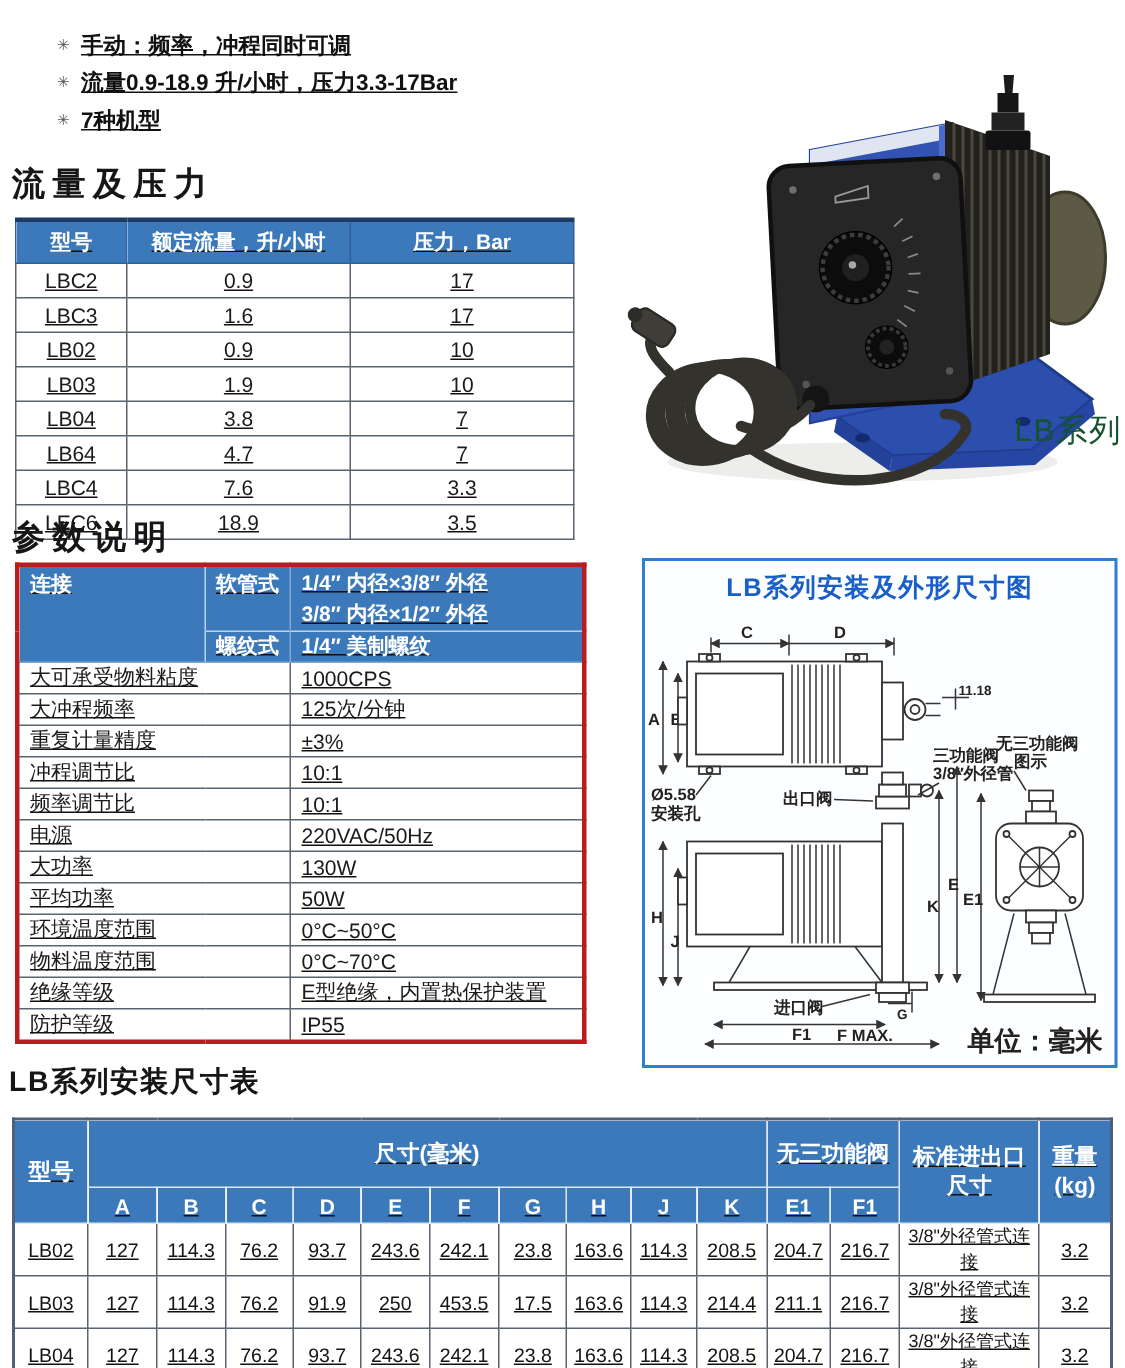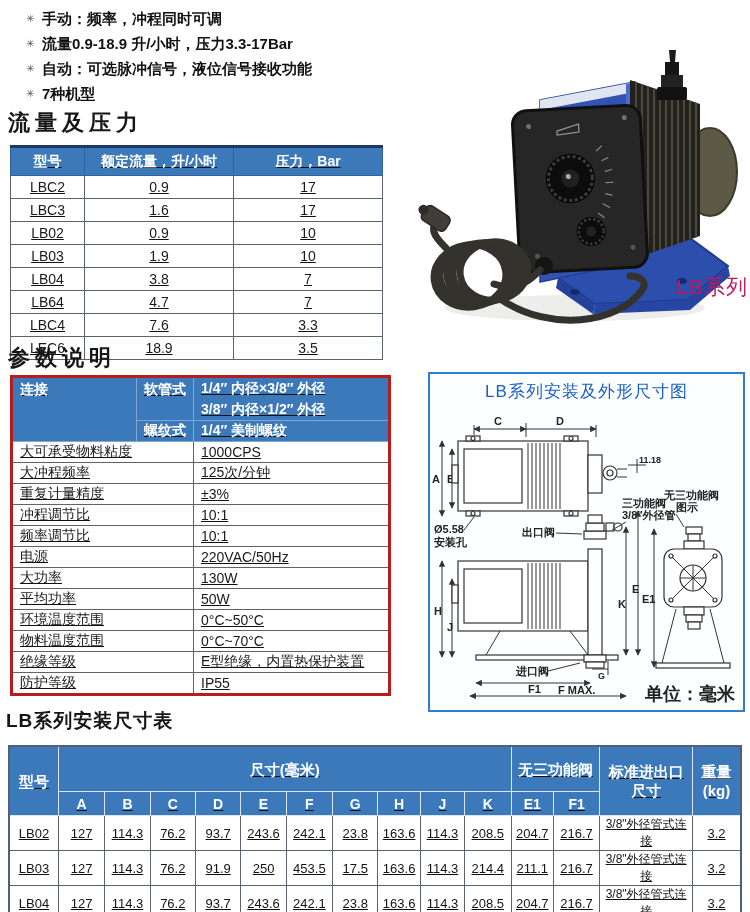--- a/index.html
+++ b/index.html
@@ -1,19 +1,19 @@
 <!DOCTYPE html>
 <html><head>
 <meta charset="utf-8">
 <style>
   html,body{margin:0;padding:0;background:#fff;}
   .page{position:relative;width:750px;height:912px;background:#fff;overflow:hidden;
         font-family:"Liberation Sans","DejaVu Sans",sans-serif;color:#111;}
   
-  .bullets{position:absolute;left:26px;top:6px;margin:0;padding:0;list-style:none;}
+  .bullets{position:absolute;left:26px;top:6px;margin:12px;padding:0;list-style:none;text-decoration:underline;}
   .bullets li{font-size:15px;font-weight:bold;line-height:25px;white-space:nowrap;}
   .bullets .marker{display:inline-block;width:16px;color:#555;font-size:10px;font-weight:normal;vertical-align:2px;}
   
   .sec-title{position:absolute;margin:0;font-size:22px;font-weight:600;color:#161616;}
   #flow-title{left:8px;top:108px;letter-spacing:5px;}
   #param-title{left:8px;top:343px;letter-spacing:5px;}
   #dim-title{left:6px;top:708px;font-size:19px;letter-spacing:1px;}
   
   table{border-collapse:collapse;table-layout:fixed;text-decoration:underline;}
   td,th{overflow:hidden;}
@@ -23,25 +23,25 @@
                  border:1px solid #31609a;border-top:3px solid #1d3a66;}
   .flow-table td{border:1px solid #5a6370;font-size:14px;text-align:center;height:20px;color:#1a1a1a;}
   
   .param-table{position:absolute;left:10px;top:375px;width:380px;border:3px solid #b91c1c;}
   .param-table td{border:1px solid #5a6370;font-size:14px;height:20px;padding:0 7px;color:#1a1a1a;}
   .param-table tr.blue td{background:#3c79bb;color:#fff;border:1px solid #7fa7d2;font-weight:bold;}
   .param-table .p-2line{line-height:21px;height:42px;margin-top:41px;}
   .p-val{padding-left:8px;}
   
   .photo{position:absolute;left:390px;top:40px;width:360px;height:300px;}
-  .photo-caption{position:absolute;right:2px;top:233px;font-size:21px;color:#be185d;letter-spacing:1px;}
+  .photo-caption{position:absolute;right:2px;top:233px;font-size:21px;color:#14532d;letter-spacing:1px;}
   
   .diagram{position:absolute;left:428px;top:372px;width:317px;height:340px;border:2px solid #2e7ed3;
            box-sizing:border-box;background:#fdfeff;}
-  .diagram-title{text-align:center;color:#1a5fc8;font-weight:normal;font-size:17px;margin-top:6px;letter-spacing:1px;}
+  .diagram-title{text-align:center;color:#1a5fc8;font-weight:bold;font-size:17px;margin-top:6px;letter-spacing:1px;}
   .unit-note{position:absolute;right:8px;bottom:4px;font-size:18px;font-weight:bold;color:#222;}
   .dlab{font-family:"Liberation Sans","DejaVu Sans",sans-serif;font-size:11px;font-weight:bold;fill:#222;}
   .dlab-s{font-family:"Liberation Sans","DejaVu Sans",sans-serif;font-size:9px;font-weight:bold;fill:#222;}
   .dline{stroke:#333;stroke-width:1;fill:none;}
   .dshape{stroke:#333;stroke-width:1.2;fill:#fff;}
   
   .dim-table{position:absolute;left:8px;top:745px;width:734px;border:2px solid #51607a;}
   .dim-table th{background:#3c79bb;color:#fff;border:1px solid #dce7f3;font-weight:bold;}
   .dim-table th.grp{font-size:15px;height:42px;line-height:19px;}
   .dim-table th.sub{font-size:14px;height:21px;}
@@ -49,21 +49,20 @@
   .dim-table td.conn{font-size:12px;padding:0;}
 </style>
 </head>
 <body>
 
 <div class="page">
 
   <ul class="bullets">
       <li><span class="marker">✳</span><span>手动：频率，冲程同时可调</span></li>
       <li><span class="marker">✳</span><span>流量0.9-18.9 升/小时，压力3.3-17Bar</span></li>
-      <li><span class="marker">✳</span><span>自动：可选脉冲信号，液位信号接收功能</span></li>
       <li><span class="marker">✳</span><span>7种机型</span></li>
     </ul>
 
   <h2 class="sec-title" id="flow-title">流量及压力</h2>
   <table class="flow-table">
     <colgroup>
         <col style="width:74px">
         <col style="width:149px">
         <col style="width:149px">
       </colgroup>

